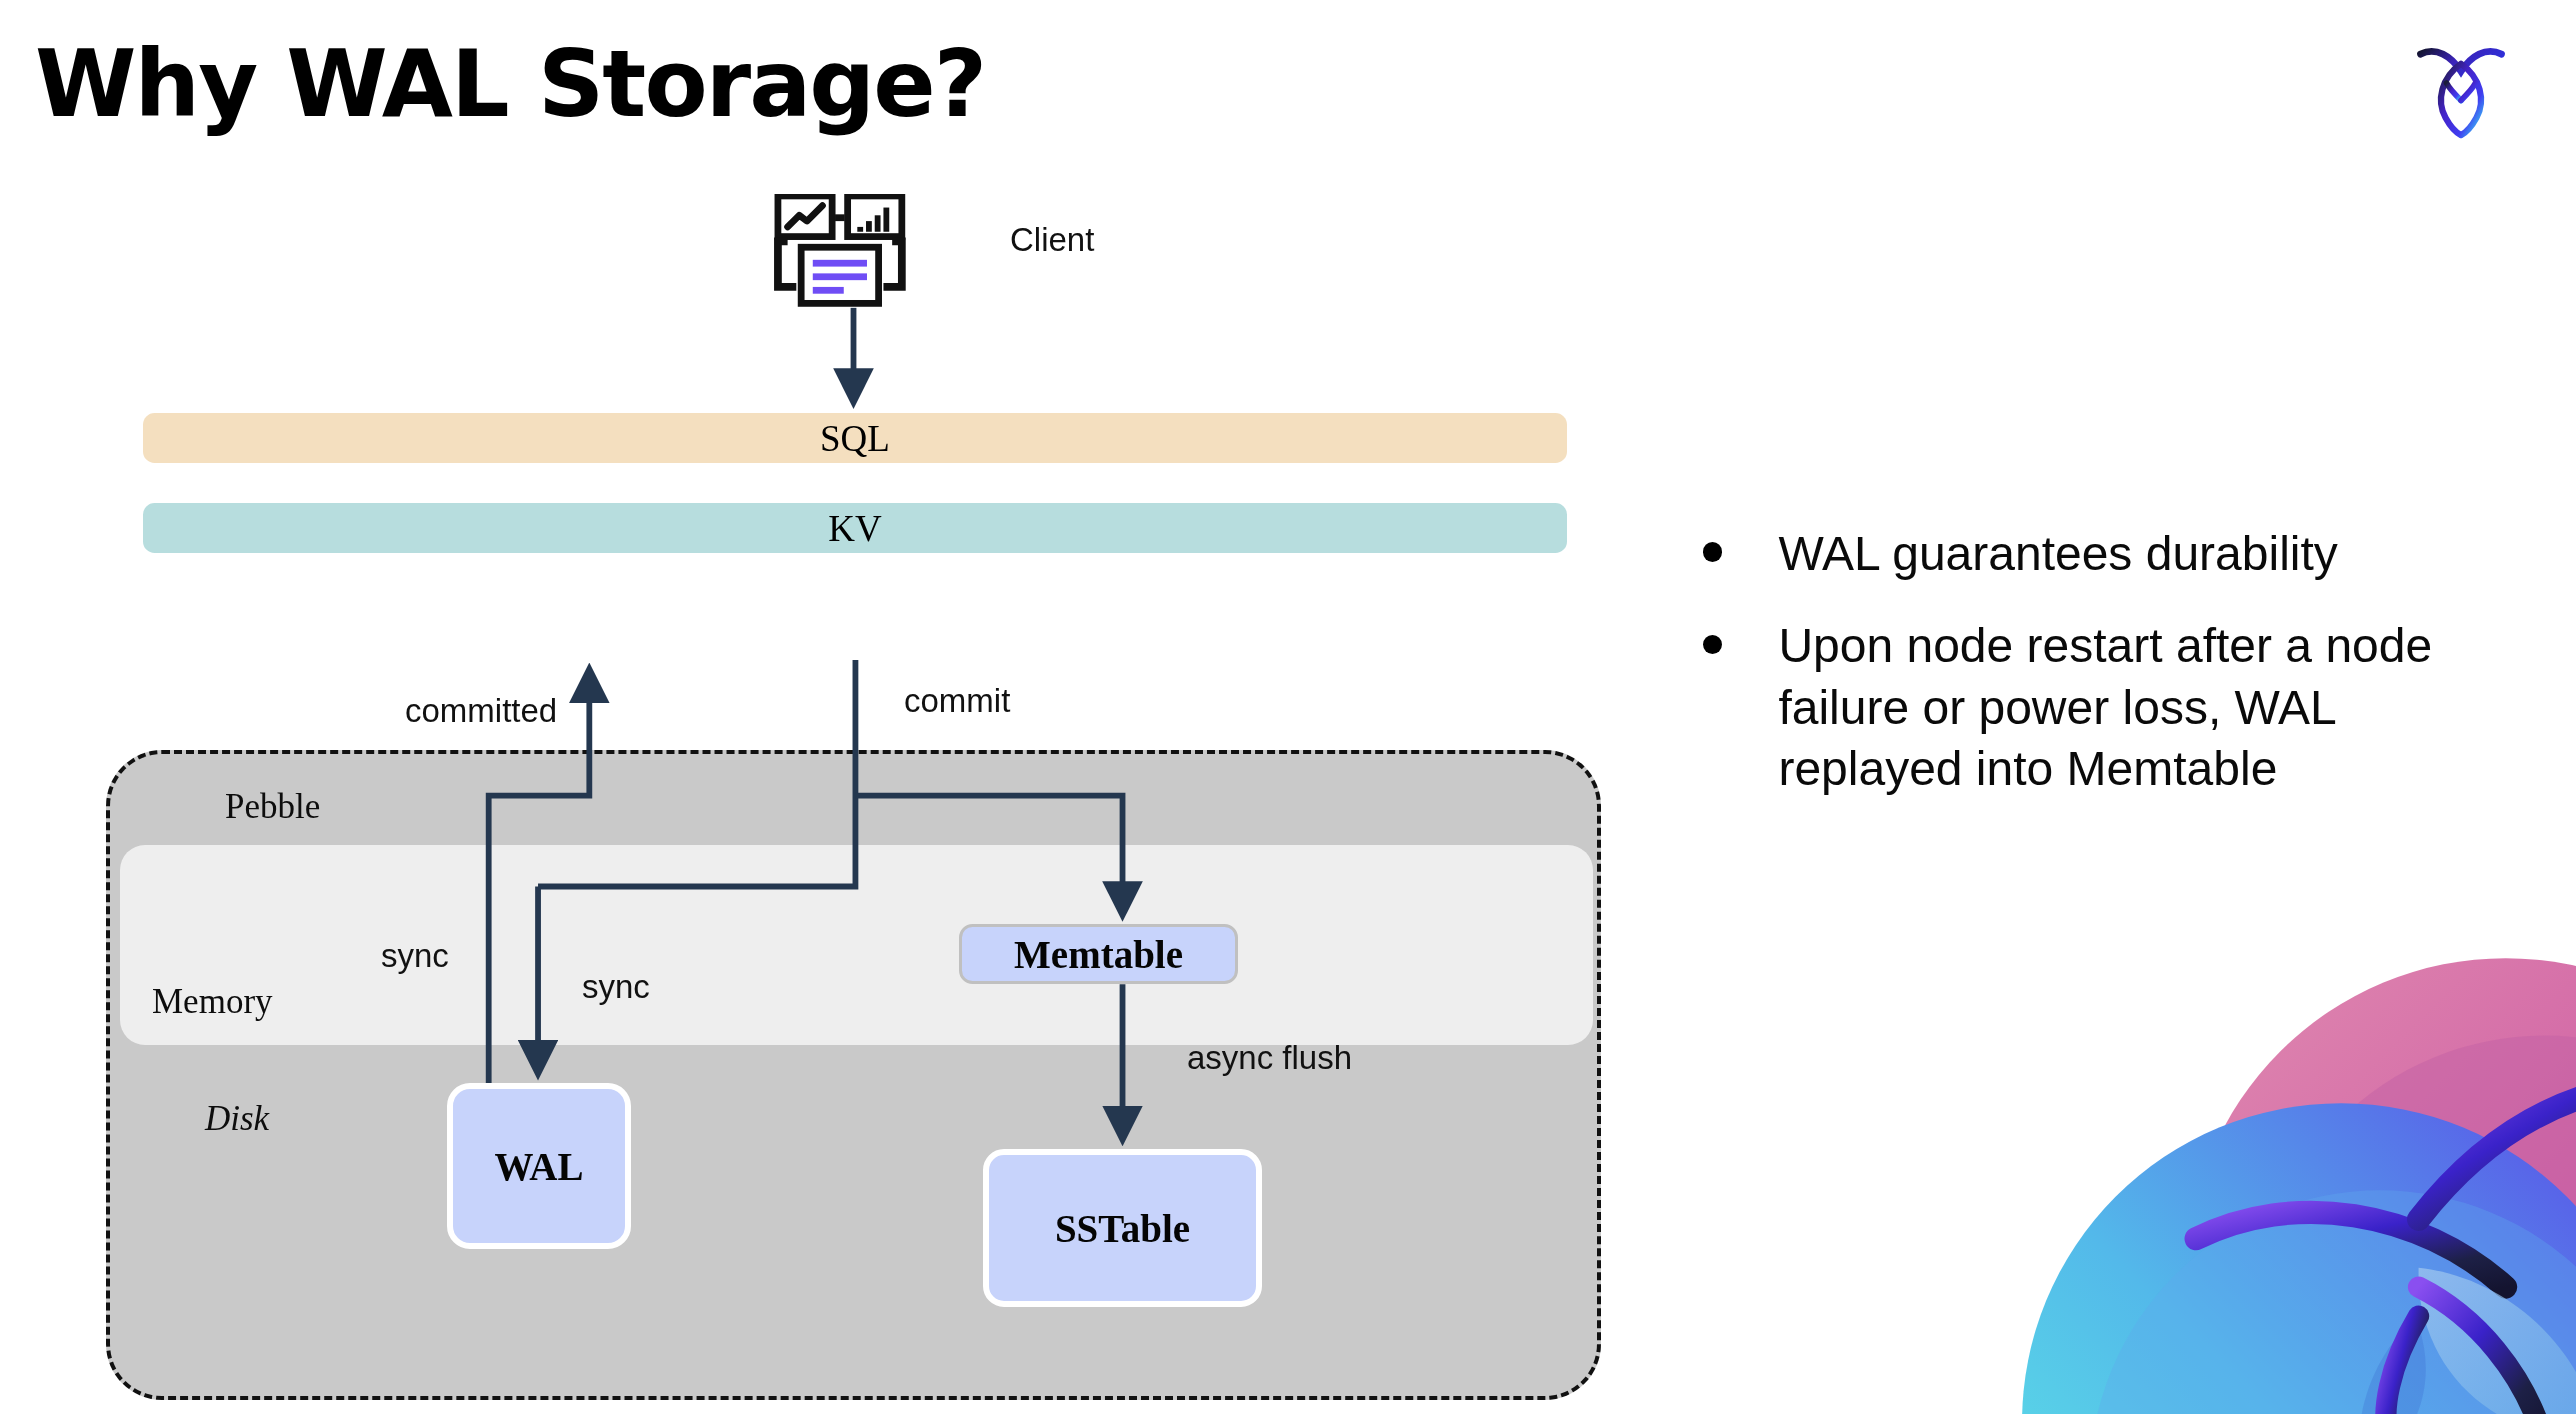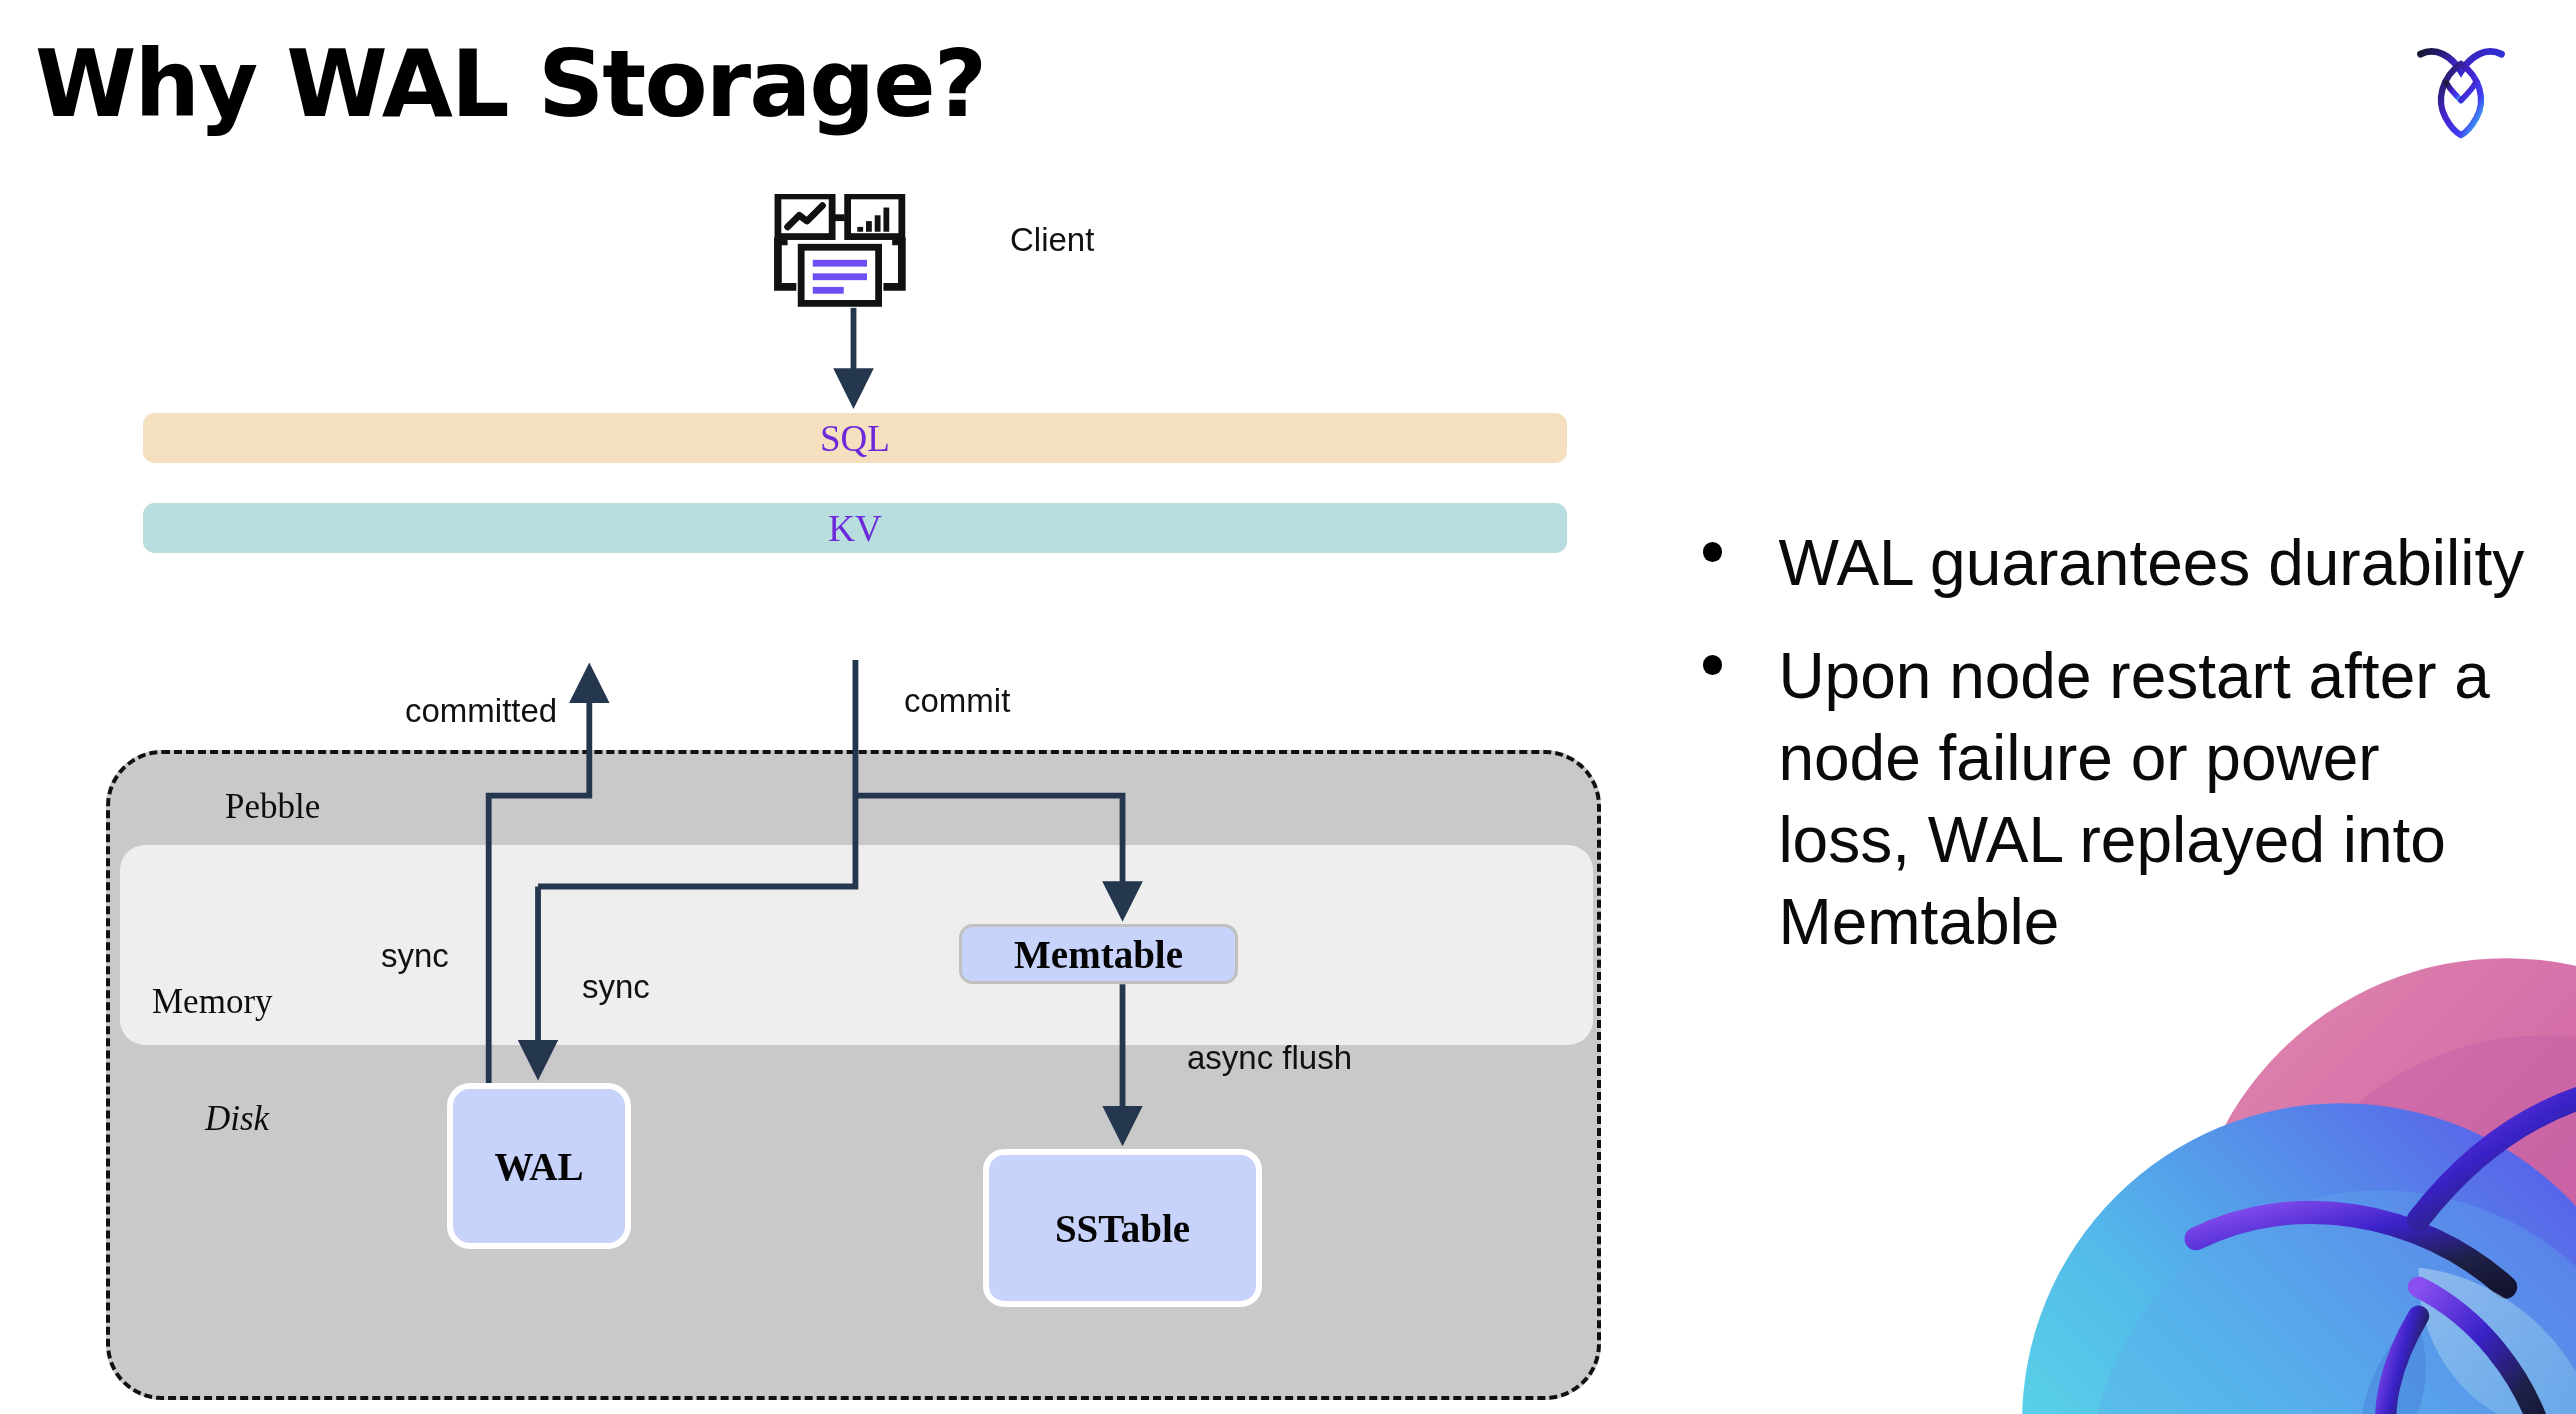--- a/index.html
+++ b/index.html
@@ -77,21 +77,21 @@
   .layer-bar {
     position: absolute;
     left: 143px;
     width: 1424px;
     border-radius: 11.6px;
     display: flex;
     align-items: center;
     justify-content: center;
     font-family: "Liberation Serif", serif;
     font-size: 37px;
-    color: #6d28d9;
+    color: #000000;
   }
   #bar-sql { top: 413px; height: 50px; background: #f4dfbf; }
   #bar-kv  { top: 503px; height: 50px; background: #b7ddde; }
   #bar-storage { top: 579px; height: 81px; background: #d7d1e6; }
 
   
   .pebble-box {
     position: absolute;
     left: 106px;
     top: 750px;
@@ -183,21 +183,21 @@
   .bullet-dot {
     flex: 0 0 auto;
     width: 19.4px;
     height: 19.4px;
     border-radius: 50%;
     background: #000000;
     margin-top: 19.4px;
     margin-right: 56px;
   }
   .bullet-text {
-    font-size: 64px;
+    font-size: 48px;
     line-height: 1.28;
     color: #0a0a0a;
   }
 </style>
 </head>
 <body>
 
 <div id="slide">
 
   <div class="slide-title">Why WAL Storage?</div>

